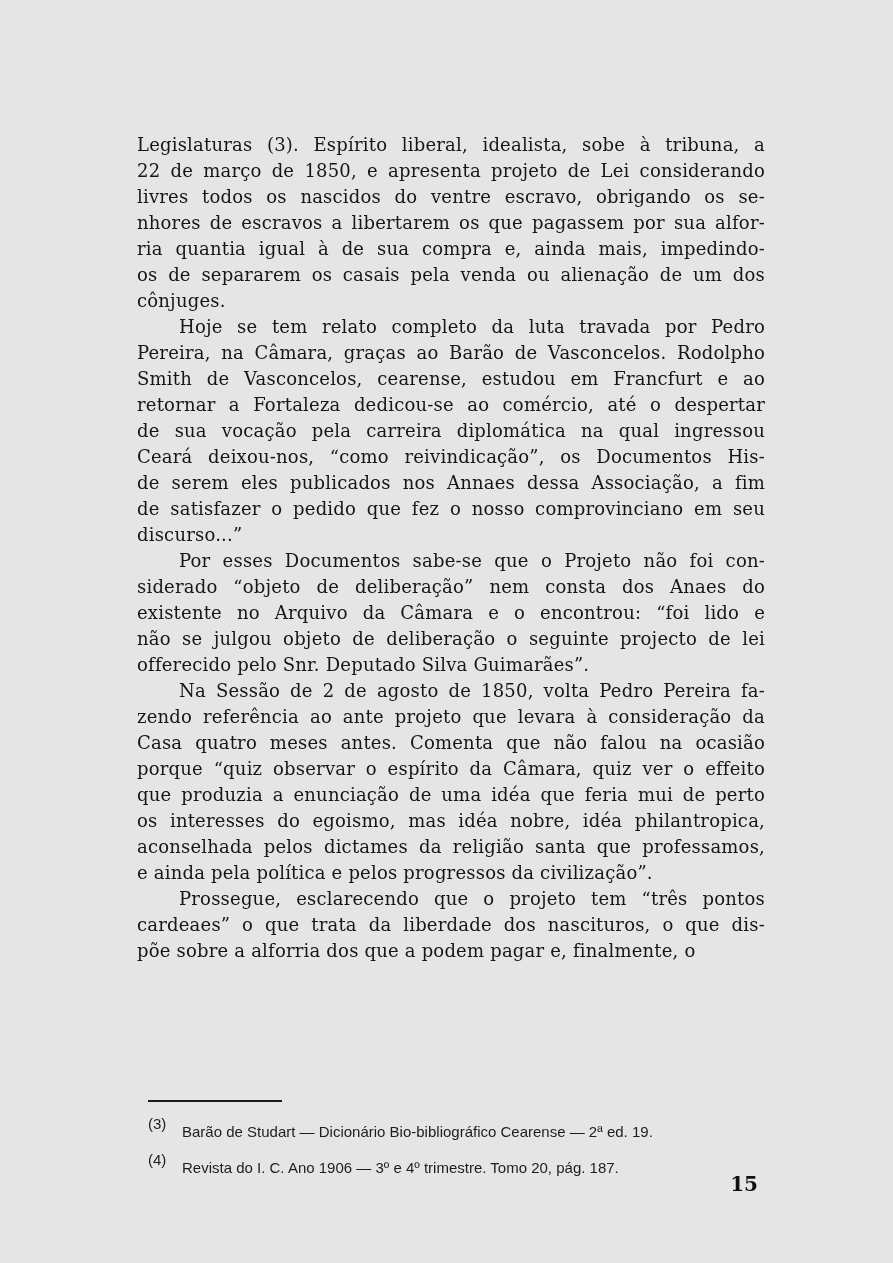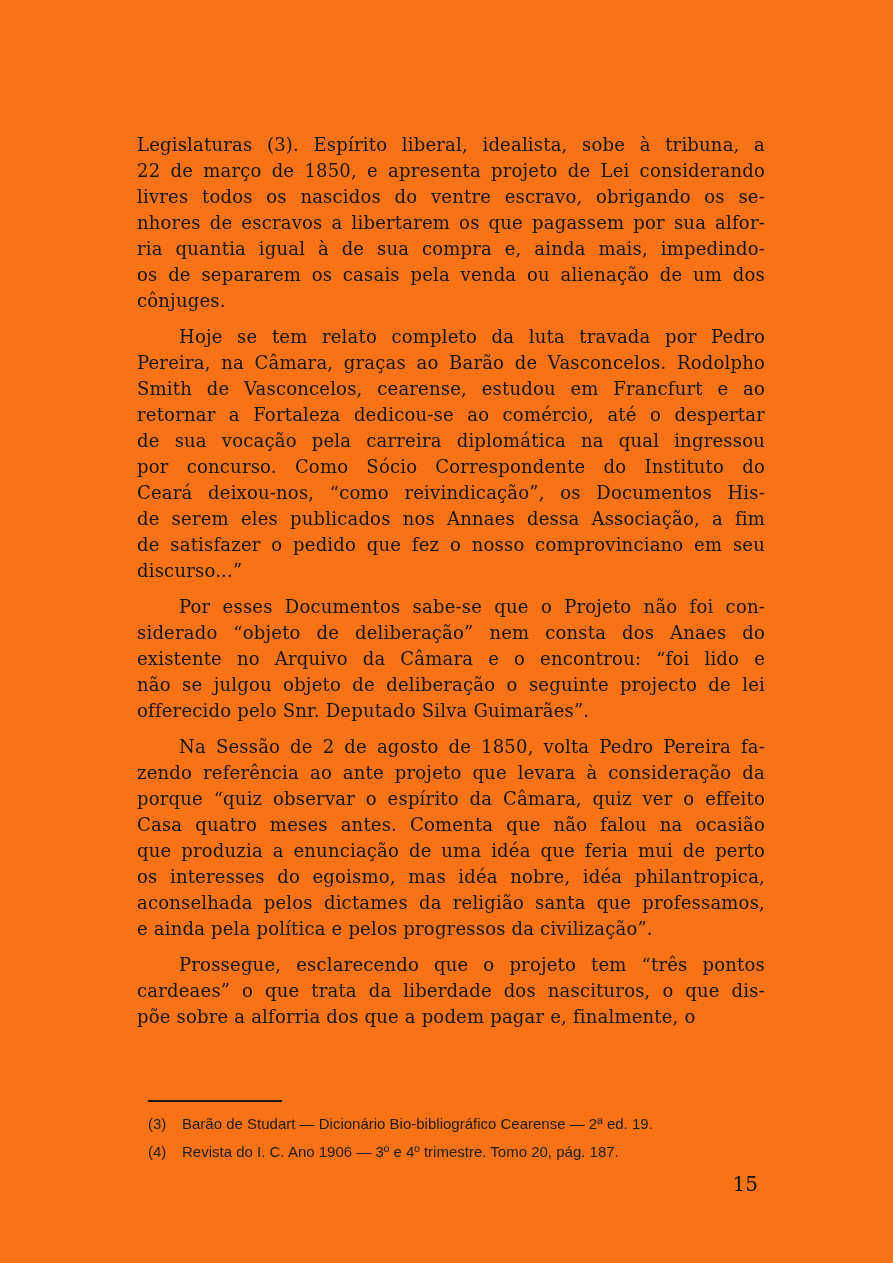--- a/index.html
+++ b/index.html
@@ -11,33 +11,32 @@
     width: 893px;
     height: 1263px;
     position: relative;
     font-family: "DejaVu Serif", serif;
     color: #161616;
     overflow: hidden;
   }
   .scan-page {
     position: absolute;
     inset: 0;
-    background: #f97316;
+    background: #e5e5e5;
   }
   .text-block {
     position: absolute;
     left: 137px;
     top: 132px;
     width: 628px;
     font-size: 18px;
     line-height: 26px;
     letter-spacing: 0.2px;
   }
   .para + .para {
-    margin-top: 10px;
   }
   .line {
     text-align: justify;
     text-align-last: justify;
   }
   .line.last {
     text-align-last: left;
   }
   .line.indent {
     text-indent: 42px;
@@ -63,29 +62,30 @@
     display: flex;
     margin-bottom: 8px;
   }
   .footnote .marker {
     flex: 0 0 45px;
     padding-left: 11px;
     box-sizing: border-box;
   }
   .footnote .ftext {
     flex: 1;
+    margin-top: 8px;
   }
   .page-number {
     position: absolute;
     left: 137px;
     top: 1172px;
     width: 621px;
     text-align: right;
     font-size: 20px;
-    font-weight: normal;
+    font-weight: bold;
     color: #111111;
     font-family: "DejaVu Serif", serif;
   }
 </style>
 </head>
 <body>
 
 <div class="scan-page">
 
   <div class="text-block">
@@ -97,38 +97,37 @@
         <div class="line">ria quantia igual à de sua compra e, ainda mais, impedindo-</div>
         <div class="line">os de separarem os casais pela venda ou alienação de um dos</div>
         <div class="line last">cônjuges.</div>
       </div>
       <div class="para">
         <div class="line indent">Hoje se tem relato completo da luta travada por Pedro</div>
         <div class="line">Pereira, na Câmara, graças ao Barão de Vasconcelos. Rodolpho</div>
         <div class="line">Smith de Vasconcelos, cearense, estudou em Francfurt e ao</div>
         <div class="line">retornar a Fortaleza dedicou-se ao comércio, até o despertar</div>
         <div class="line">de sua vocação pela carreira diplomática na qual ingressou</div>
-        <div class="line">por concurso. Como Sócio Correspondente do Instituto do</div>
         <div class="line">Ceará deixou-nos, “como reivindicação”, os Documentos His-</div>
         <div class="line">de serem eles publicados nos Annaes dessa Associação, a fim</div>
         <div class="line">de satisfazer o pedido que fez o nosso comprovinciano em seu</div>
         <div class="line last">discurso...”</div>
       </div>
       <div class="para">
         <div class="line indent">Por esses Documentos sabe-se que o Projeto não foi con-</div>
         <div class="line">siderado “objeto de deliberação” nem consta dos Anaes do</div>
         <div class="line">existente no Arquivo da Câmara e o encontrou: “foi lido e</div>
         <div class="line">não se julgou objeto de deliberação o seguinte projecto de lei</div>
         <div class="line last">offerecido pelo Snr. Deputado Silva Guimarães”.</div>
       </div>
       <div class="para">
         <div class="line indent">Na Sessão de 2 de agosto de 1850, volta Pedro Pereira fa-</div>
         <div class="line">zendo referência ao ante projeto que levara à consideração da</div>
+        <div class="line">Casa quatro meses antes. Comenta que não falou na ocasião</div>
         <div class="line">porque “quiz observar o espírito da Câmara, quiz ver o effeito</div>
-        <div class="line">Casa quatro meses antes. Comenta que não falou na ocasião</div>
         <div class="line">que produzia a enunciação de uma idéa que feria mui de perto</div>
         <div class="line">os interesses do egoismo, mas idéa nobre, idéa philantropica,</div>
         <div class="line">aconselhada pelos dictames da religião santa que professamos,</div>
         <div class="line last">e ainda pela política e pelos progressos da civilização”.</div>
       </div>
       <div class="para">
         <div class="line indent">Prossegue, esclarecendo que o projeto tem “três pontos</div>
         <div class="line">cardeaes” o que trata da liberdade dos nascituros, o que dis-</div>
         <div class="line last">põe sobre a alforria dos que a podem pagar e, finalmente, o</div>
       </div>

